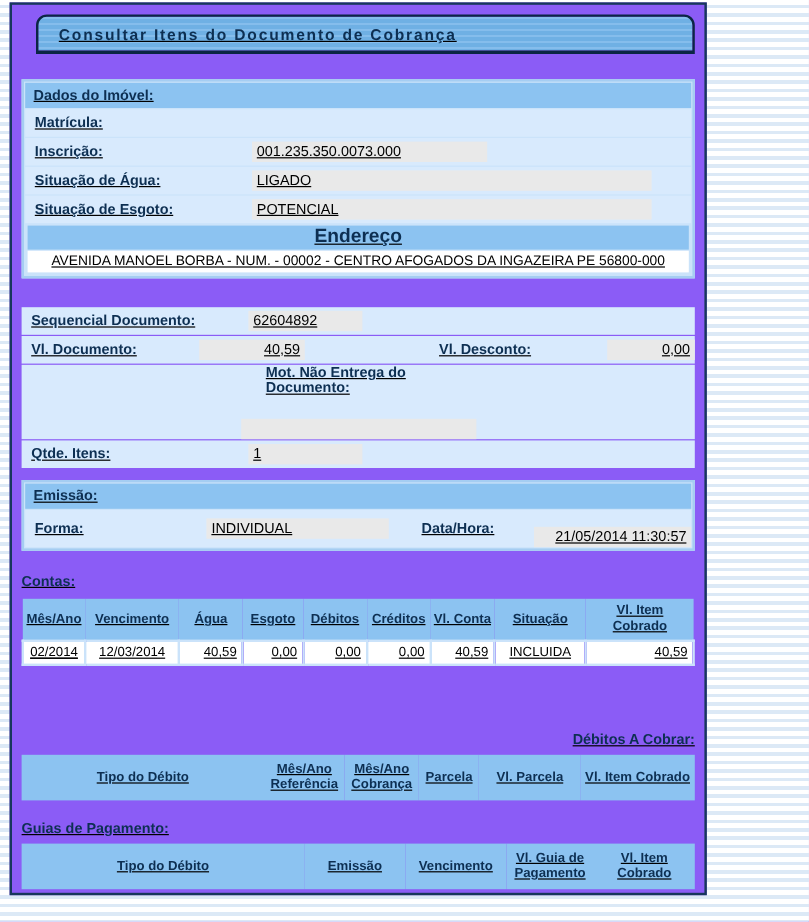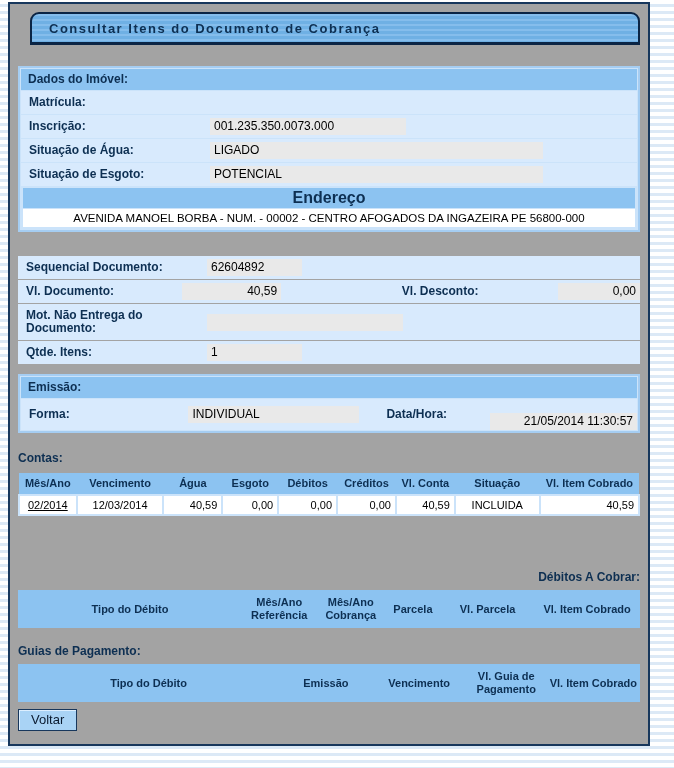--- a/index.html
+++ b/index.html
@@ -3,25 +3,26 @@
 <meta charset="utf-8">
 <style>
   * { box-sizing: border-box; margin: 0; padding: 0; }
   html,body { width: 674px; height: 768px; }
   body {
     font-family: "Liberation Sans", sans-serif;
     background: repeating-linear-gradient(180deg, #ffffff 0px, #ffffff 4px, #dce9f6 4px, #dce9f6 7px);
   }
   .container {
     margin: 2px 8px 0 8px;
-    width: 642px; height: 744px;
+    width: 581px; height: 744px;
     border: 2px solid #17375c;
-    background: #a3a3a3;
+    background: #8b5cf6;
     padding: 0 8px;
     overflow: hidden;
+    text-decoration: underline;
   }
   .title-tab {
     margin: 8px 0 0 12px;
     height: 33px;
     border: 2px solid #0b2545;
     border-bottom-width: 3px;
     border-radius: 9px 9px 0 0;
     background: repeating-linear-gradient(180deg, #85bdec 0 2px, #6fb0e4 2px 5px);
     display: flex; align-items: center;
   }
@@ -44,21 +45,21 @@
     color: #0d2f52; font-weight: bold; font-size: 12px;
     padding-left: 7px;
   }
   .frow {
     display: flex; align-items: center;
     min-height: 23px;
     background: #d8eafd;
     margin-top: 1px;
     gap: 19px;
   }
-  .frow.tall { min-height: 36px; }
+  .frow.tall { min-height: 36px; flex-direction: column; }
   .frow.em { min-height: 26px; }
   .flabel {
     width: 170px; padding-left: 8px;
     font-size: 12px; font-weight: bold; color: #0d2f52;
     line-height: 13px;
   }
   .flabel.l2 { width: 98px; padding-left: 0; }
   .ffield {
     background: #e9e9e9;
     min-height: 17px; line-height: 17px;

